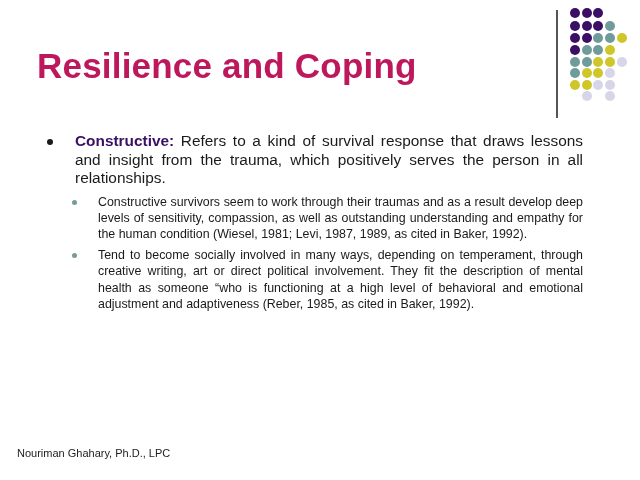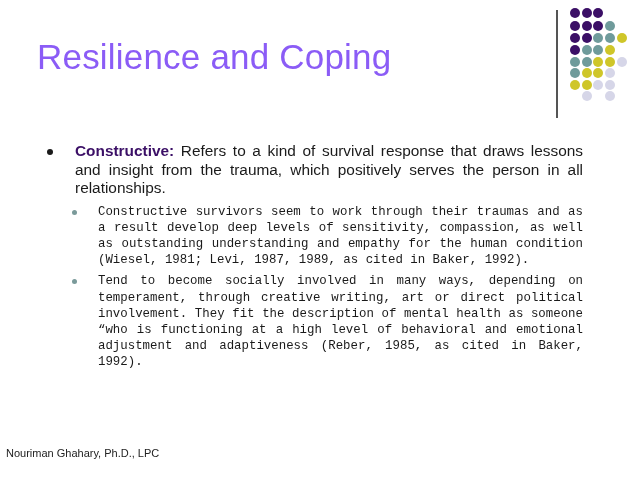--- a/index.html
+++ b/index.html
@@ -1,32 +1,32 @@
 <!DOCTYPE html>
 <html><head>
 <meta charset="utf-8">
 <style>
   html, body { margin:0; padding:0; }
   body { width:640px; height:480px; background:#ffffff; position:relative; overflow:hidden;
          font-family:"Liberation Sans", sans-serif; }
   .vline { position:absolute; left:556px; top:10px; width:2px; height:108px; background:#555555; }
   .dots { position:absolute; left:0; top:0; }
   .dot { position:absolute; width:10px; height:10px; border-radius:50%; }
-  .title { position:absolute; left:37px; top:37px; font-size:35px; font-weight:normal; color:#8b5cf6;
+  .title { position:absolute; left:37px; top:46px; font-size:35px; font-weight:bold; color:#be185d;
            letter-spacing:0.2px; white-space:nowrap; }
-  .content { position:absolute; left:47px; top:142px; width:536px; }
+  .content { position:absolute; left:47px; top:132px; width:536px; }
   .l1 { position:relative; padding-left:28px; font-size:15.4px; line-height:18.5px; color:#1a1a1a;
         text-align:justify; }
   .l1 .bullet { position:absolute; left:0; top:7px; width:6px; height:6px; border-radius:50%; background:#1a1a1a; }
   .l1 .term { font-weight:bold; color:#3b0f66; }
-  .l2list { margin-top:6px; margin-left:25px;font-family:Liberation Mono, monospace; }
+  .l2list { margin-top:6px; margin-left:25px; }
   .l2 { position:relative; padding-left:26px; font-size:12.4px; line-height:16.2px; color:#1a1a1a;
         text-align:justify; margin-bottom:5px; }
   .l2 .bullet { position:absolute; left:0; top:6px; width:5px; height:5px; border-radius:50%; background:#7a9a9a; }
-  .footer { position:absolute; left:6px; top:447px; font-size:11px; color:#222222; }
+  .footer { position:absolute; left:17px; top:447px; font-size:11px; color:#222222; }
 </style>
 </head>
 <body>
 
 <div>
   <div class="vline"></div>
   <div class="dots" id="dots">
       <div class="dot" style="left: 570px; top: 8px; background: rgb(59, 15, 102);"></div>
       <div class="dot" style="left: 582px; top: 8px; background: rgb(59, 15, 102);"></div>
       <div class="dot" style="left: 593px; top: 8px; background: rgb(59, 15, 102);"></div>

